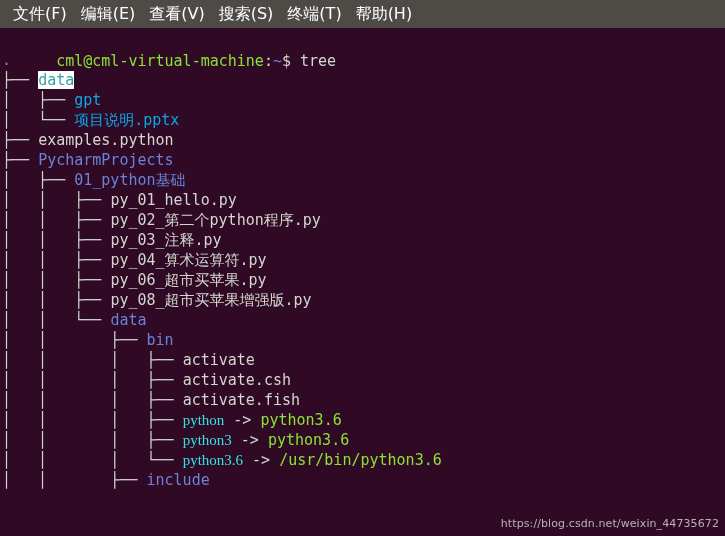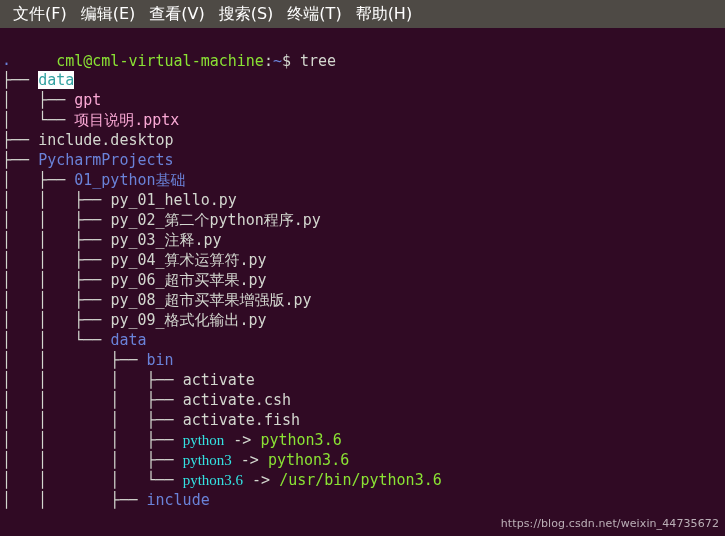--- a/index.html
+++ b/index.html
@@ -59,21 +59,21 @@
   }
   
   .line.prompt { height: 22px; line-height: 22px; }
 
   .tree-glyph {
     color: #d3d7cf;
   }
   .c-prompt   { color: #8ae234; }
   .c-white    { color: #d3d7cf; }
   .c-dir      { color: #6a82d8; }
-  .c-exec     { color: #f9a8d4; text-align: right; }
+  .c-exec     { color: #0ea5e9; text-align: right; }
   .c-link     { color: #34e2e2; font-family: Liberation Serif, serif; }
   .c-target   { color: #8ae234; }
   .c-dot      { color: #6a82d8; }
 
   .sel {
     background: #ffffff;
     color: #34a2a2;
   }
 
   
@@ -107,30 +107,29 @@
 
     <div class="line prompt">
       <span class="c-prompt">cml@cml-virtual-machine</span><span class="c-white">:</span><span class="c-dir">~</span><span class="c-white">$</span><span class="c-white"> </span><span class="c-white">tree</span>
     </div>
 
     <div id="tree-lines">
         <div class="line"><span class="tree-glyph"></span><span class="c-dot">.</span></div>
         <div class="line"><span class="tree-glyph">├── </span><span class="sel">data</span></div>
         <div class="line"><span class="tree-glyph">│   ├── </span><span class="c-exec">gpt</span></div>
         <div class="line"><span class="tree-glyph">│   └── </span><span class="c-exec">项目说明.pptx</span></div>
-        <div class="line"><span class="tree-glyph">├── </span><span class="c-white">include.desktop</span></div>
+        <div class="line"><span class="tree-glyph">├── </span><span class="c-white">examples.python</span></div>
         <div class="line"><span class="tree-glyph">├── </span><span class="c-dir">PycharmProjects</span></div>
         <div class="line"><span class="tree-glyph">│   ├── </span><span class="c-dir">01_python基础</span></div>
         <div class="line"><span class="tree-glyph">│   │   ├── </span><span class="c-white">py_01_hello.py</span></div>
         <div class="line"><span class="tree-glyph">│   │   ├── </span><span class="c-white">py_02_第二个python程序.py</span></div>
         <div class="line"><span class="tree-glyph">│   │   ├── </span><span class="c-white">py_03_注释.py</span></div>
         <div class="line"><span class="tree-glyph">│   │   ├── </span><span class="c-white">py_04_算术运算符.py</span></div>
         <div class="line"><span class="tree-glyph">│   │   ├── </span><span class="c-white">py_06_超市买苹果.py</span></div>
         <div class="line"><span class="tree-glyph">│   │   ├── </span><span class="c-white">py_08_超市买苹果增强版.py</span></div>
-        <div class="line"><span class="tree-glyph">│   │   ├── </span><span class="c-white">py_09_格式化输出.py</span></div>
         <div class="line"><span class="tree-glyph">│   │   └── </span><span class="c-dir">data</span></div>
         <div class="line"><span class="tree-glyph">│   │       ├── </span><span class="c-dir">bin</span></div>
         <div class="line"><span class="tree-glyph">│   │       │   ├── </span><span class="c-white">activate</span></div>
         <div class="line"><span class="tree-glyph">│   │       │   ├── </span><span class="c-white">activate.csh</span></div>
         <div class="line"><span class="tree-glyph">│   │       │   ├── </span><span class="c-white">activate.fish</span></div>
         <div class="line"><span class="tree-glyph">│   │       │   ├── </span><span class="c-link">python</span><span class="c-white"> -&gt; </span><span class="c-target">python3.6</span></div>
         <div class="line"><span class="tree-glyph">│   │       │   ├── </span><span class="c-link">python3</span><span class="c-white"> -&gt; </span><span class="c-target">python3.6</span></div>
         <div class="line"><span class="tree-glyph">│   │       │   └── </span><span class="c-link">python3.6</span><span class="c-white"> -&gt; </span><span class="c-target">/usr/bin/python3.6</span></div>
         <div class="line"><span class="tree-glyph">│   │       ├── </span><span class="c-dir">include</span></div>
       </div>

